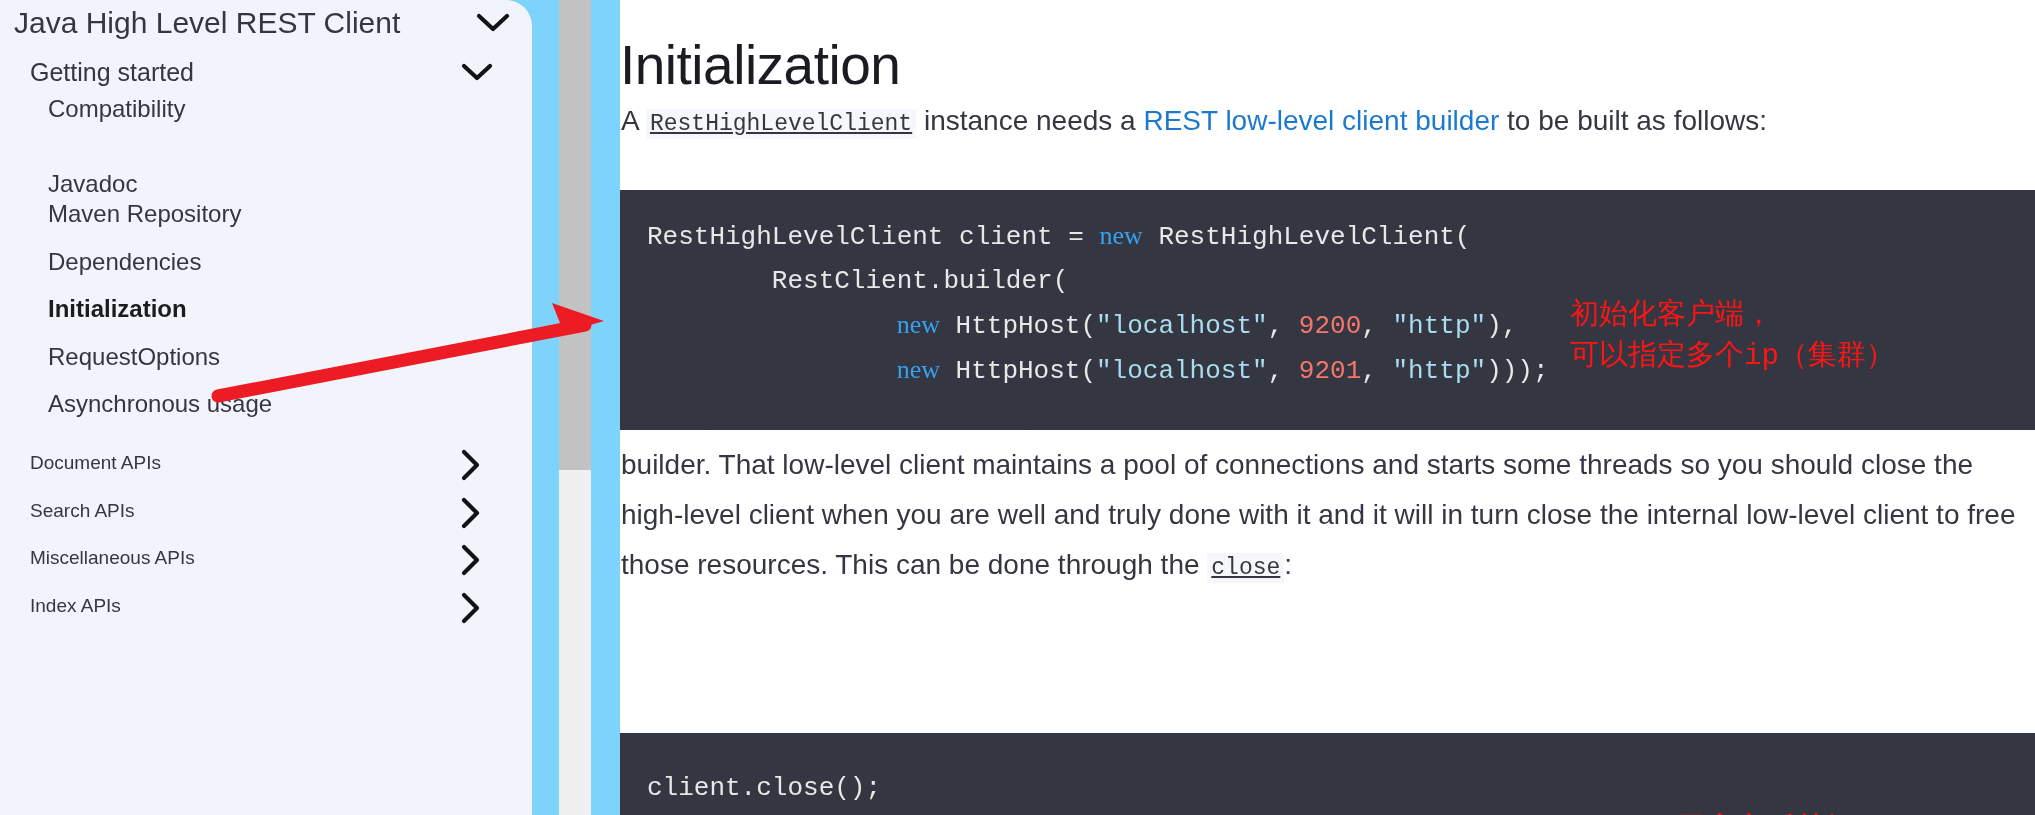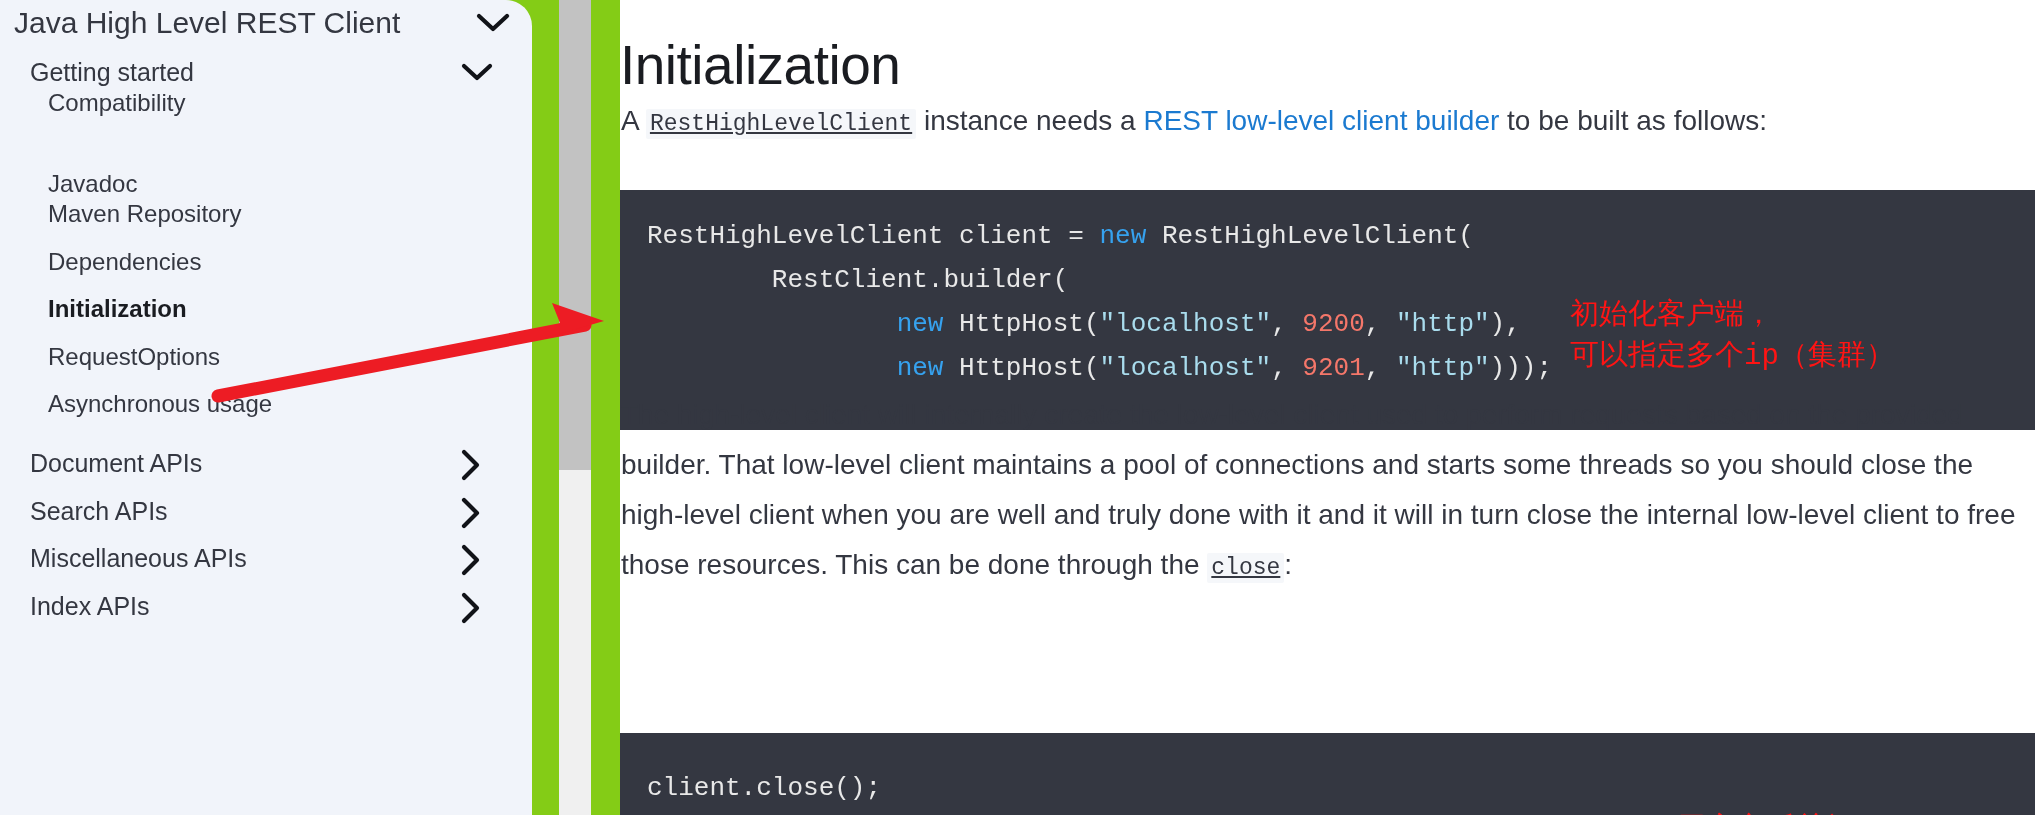--- a/index.html
+++ b/index.html
@@ -4,21 +4,21 @@
 <style>
   * { box-sizing: border-box; }
   html, body {
     margin: 0; padding: 0;
     width: 2035px; height: 815px;
     overflow: hidden;
     background: #ffffff;
     font-family: "Liberation Sans", sans-serif;
   }
 
-  #page { position: relative; width: 2035px; height: 815px; background:#84cc16; }
+  #page { position: relative; width: 2035px; height: 815px; background:#7dd3fc; }
 
   
   #sidebar {
     position: absolute;
     left: 0; top: 0;
     width: 532px; height: 815px;
     background: #f1f4fa;
     border-top-right-radius: 26px;
     overflow: hidden;
   }
@@ -39,21 +39,21 @@
     position: absolute;
     display: block;
   }
   .chev svg { display: block; }
 
   
   .lvl0 .nav-label { font-size: 30px; padding-left: 14px; color:#343741; }
   .lvl1 .nav-label { font-size: 25px; padding-left: 30px; color:#343741; }
   .lvl2 .nav-label { font-size: 24px; padding-left: 48px; color:#343741; }
   .lvl2.current .nav-label { font-weight: bold; color:#1a1c21; }
-  .lvl1b .nav-label { font-size: 25px; padding-left: 30px; color:#343741; }
+  .lvl1b .nav-label { font-size: 19px; padding-left: 30px; color:#343741; }
 
   
   #scroll-track {
     position: absolute;
     left: 559px; top: 0;
     width: 32px; height: 815px;
     background: #f0f0f0;
   }
   #scroll-thumb {
     position: absolute;
@@ -115,21 +115,21 @@
     position: absolute;
     left: 27px;
     font-size: 26px;
     line-height: 44px;
     color: #e8e8e8;
     white-space: pre;
   }
   #codeblock-1 .code-lines { top: 24px; }
   #codeblock-2 .code-lines { top: 33px; }
 
-  .kw  { color: #36a2ef; }
+  .kw  { color: #36a2ef; font-family: Liberation Serif, serif; }
   .str { color: #a9dced; }
   .num { color: #f5776a; }
   .pln { color: #e8e8e8; }
 
   .annot {
     position: absolute;
     color: #ff1414;
     font-size: 29px;
     line-height: 41px;
     white-space: pre;
@@ -173,21 +173,21 @@
 
     <div class="nav-row lvl1" style="top:41px;">
       <span class="nav-label">Getting started</span>
       <span class="chev" style="left:460px; top:19px;">
         <svg width="34" height="23" viewBox="0 0 34 23">
             <path d="M4 6 L17 18 L30 6" stroke="#111318" stroke-width="4.2" fill="none" stroke-linecap="round" stroke-linejoin="round"></path>
           </svg>
       </span>
     </div>
 
-    <div class="nav-row lvl2" style="top:72px;align-items:center;">
+    <div class="nav-row lvl2" style="top:78px;align-items:center;">
       <span class="nav-label">Compatibility</span>
     </div>
 
     <div class="nav-row lvl2" style="top:136px;align-items:flex-end;">
       <span class="nav-label">Javadoc</span>
     </div>
 
     <div class="nav-row lvl2" style="top:183px;">
       <span class="nav-label">Maven Repository</span>
     </div>

